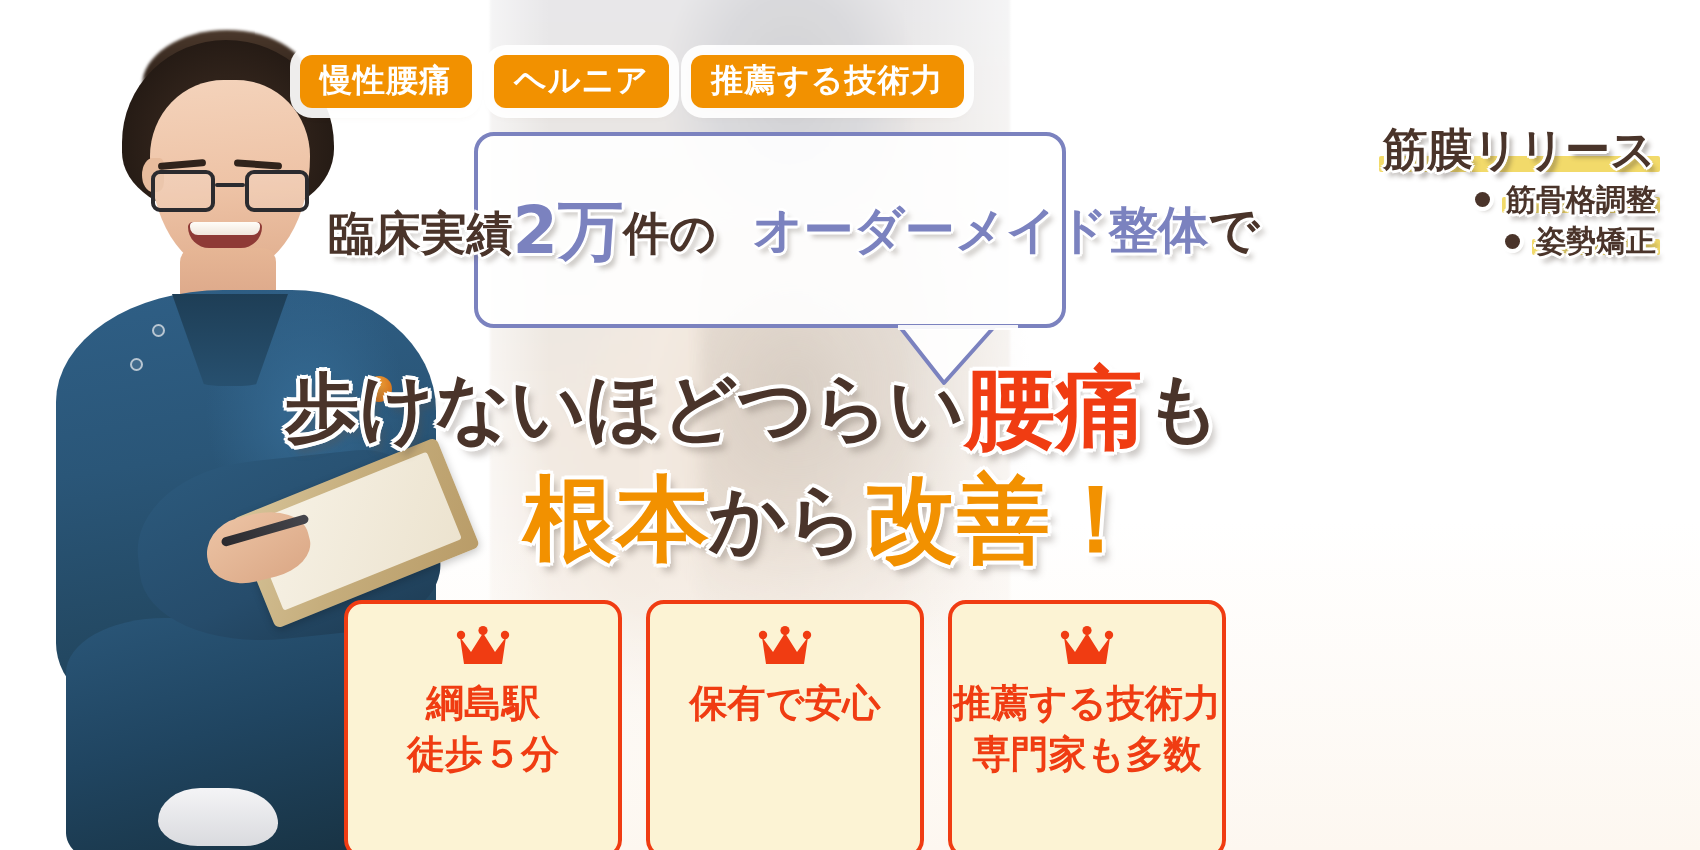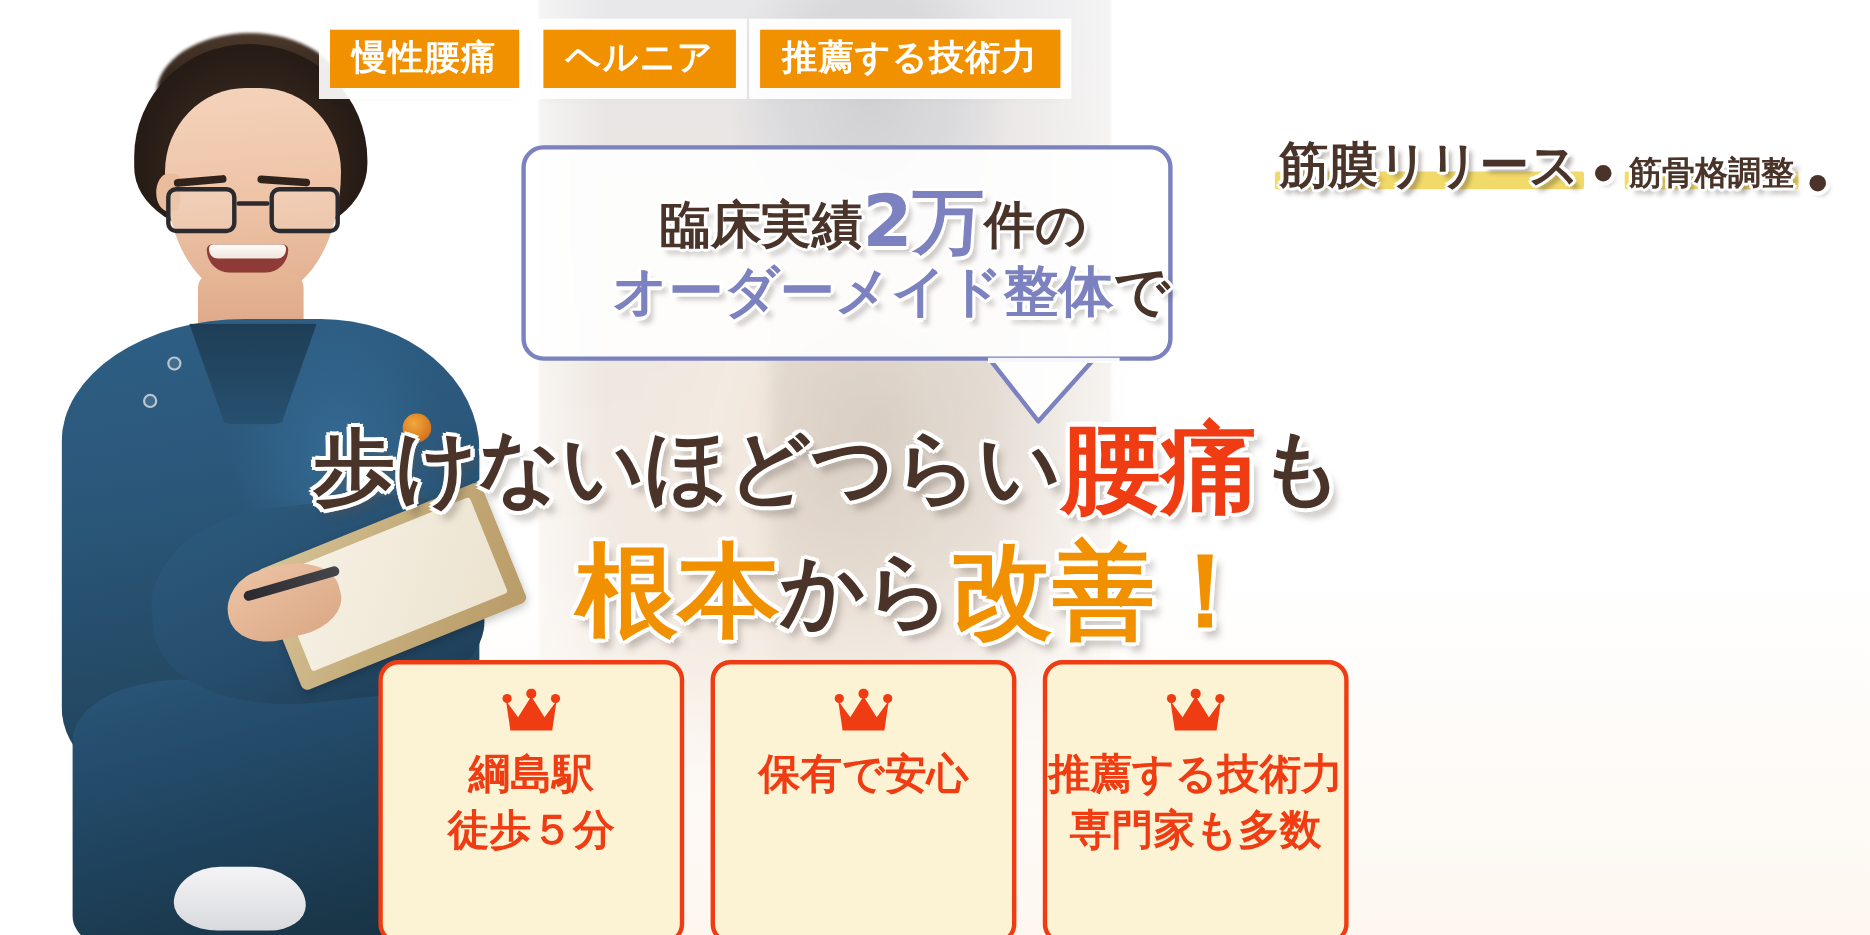--- a/index.html
+++ b/index.html
@@ -192,42 +192,43 @@
     display:flex; gap:22px; z-index:9;
   }
   .tag {
     background:#F29100;
     color:#ffffff;
     font-family:"DejaVu Sans", sans-serif;
     font-weight:700;
     font-size:32px;
     letter-spacing:1px;
     padding:9px 20px 12px;
-    border-radius:0;
+    border-radius:12px;
     white-space:nowrap;
     line-height:1;
     box-shadow:0 0 0 10px rgba(255,255,255,.92), 0 4px 12px rgba(120,90,40,.16);
+    margin-top:28px;
   }
 
   
   .bubble {
     position:absolute; left:474px; top:132px;
     width:592px; height:196px;
     background:rgba(255,255,255,.90);
     border:4px solid #7b82bf;
     border-radius:20px;
     z-index:8;
   }
   .bubble-tail {
     position:absolute; left:898px; top:325px; z-index:9;
     width:120px; height:64px;
   }
   .bubble-inner {
     position:absolute; left:0; top:0; width:100%; height:100%;
-    display:flex; flex-direction:column; justify-content:center; align-items:center;
+    display:flex; flex-direction:row; justify-content:center; align-items:center;
     gap:4px;
     padding-left:48px;
   }
   .bub-line {
     white-space:nowrap;
     font-family:"DejaVu Sans", sans-serif;
     font-weight:700;
     line-height:1.02;
     text-shadow:
       3px 0 0 #fff, -3px 0 0 #fff, 0 3px 0 #fff, 0 -3px 0 #fff,
@@ -237,21 +238,21 @@
   .bub-line.l1 { font-size:46px; }
   .bub-line.l2 { font-size:50px;margin-left:32px; }
   .ink-dark { color:#4a342a; }
   .ink-blue { color:#7b82bf; }
   .big-num  { font-size:1.42em; vertical-align:-4px; }
 
   
   .features {
     position:absolute; right:40px; top:126px;
     z-index:9;
-    display:flex; align-items:flex-end;
+    display:flex; flex-direction:column; align-items:flex-end;
     gap:10px;
   }
   .feat {
     display:flex; align-items:center; gap:12px;
     white-space:nowrap;
   }
   .feat .bullet {
     width:15px; height:15px; border-radius:50%;
     background:#4a342a;
     box-shadow:0 0 0 4px #ffffff, 3px 4px 4px rgba(90,80,70,.35);
@@ -272,21 +273,21 @@
       5px 6px 5px rgba(70,60,50,.45);
   }
   .feat .mark:before {
     content:""; position:absolute; left:0; right:0; bottom:2px; height:16px;
     background:#f2da6a; z-index:-1; border-radius:2px;
   }
   .feat.title .mark { font-size:45px; }
 
   
   .headline {
-    position:absolute; left:0; top:378px; width:1456px;
+    position:absolute; left:0; top:360px; width:1456px;
     z-index:9;
     text-align:center;
     pointer-events:none;
   }
   .hl-row {
     white-space:nowrap;
     line-height:1.06;
     font-family:"DejaVu Sans", sans-serif;
     font-weight:700;
     text-shadow:
@@ -390,20 +391,21 @@
   <div class="features">
     <div class="feat title">
       <span class="mark">筋膜リリース</span>
     </div>
     <div class="feat">
       <span class="bullet"></span>
       <span class="mark">筋骨格調整</span>
     </div>
     <div class="feat">
       <span class="bullet"></span>
+      <span class="mark">姿勢矯正</span>
     </div>
   </div>
 
   <div class="headline">
     <div class="hl-row r1"><span class="ink-dark">歩けないほどつらい</span><span class="ink-red hl-big">腰痛</span><span class="ink-dark">も</span></div>
     <div class="hl-row r2"><span class="ink-orange hl-big">根本</span><span class="ink-dark">から</span><span class="ink-orange hl-big">改善</span><span class="ink-orange hl-big">！</span></div>
   </div>
 
   <div class="badges">
 

